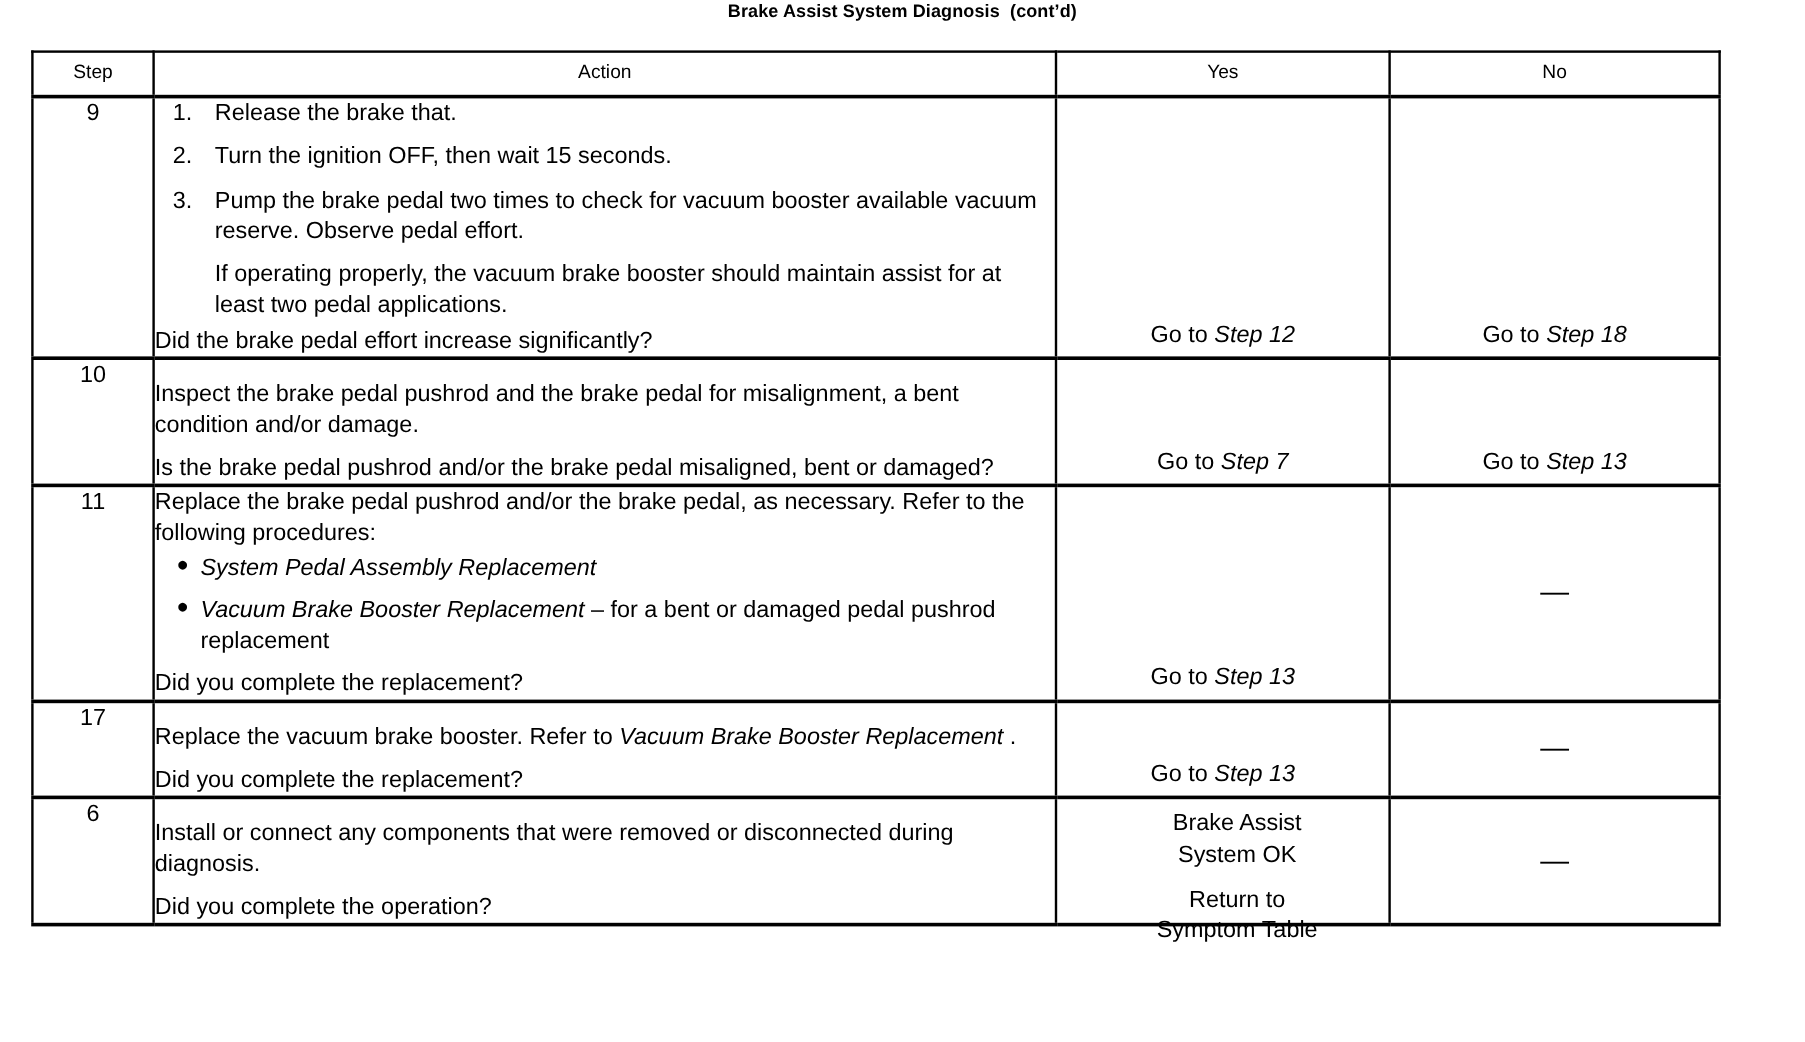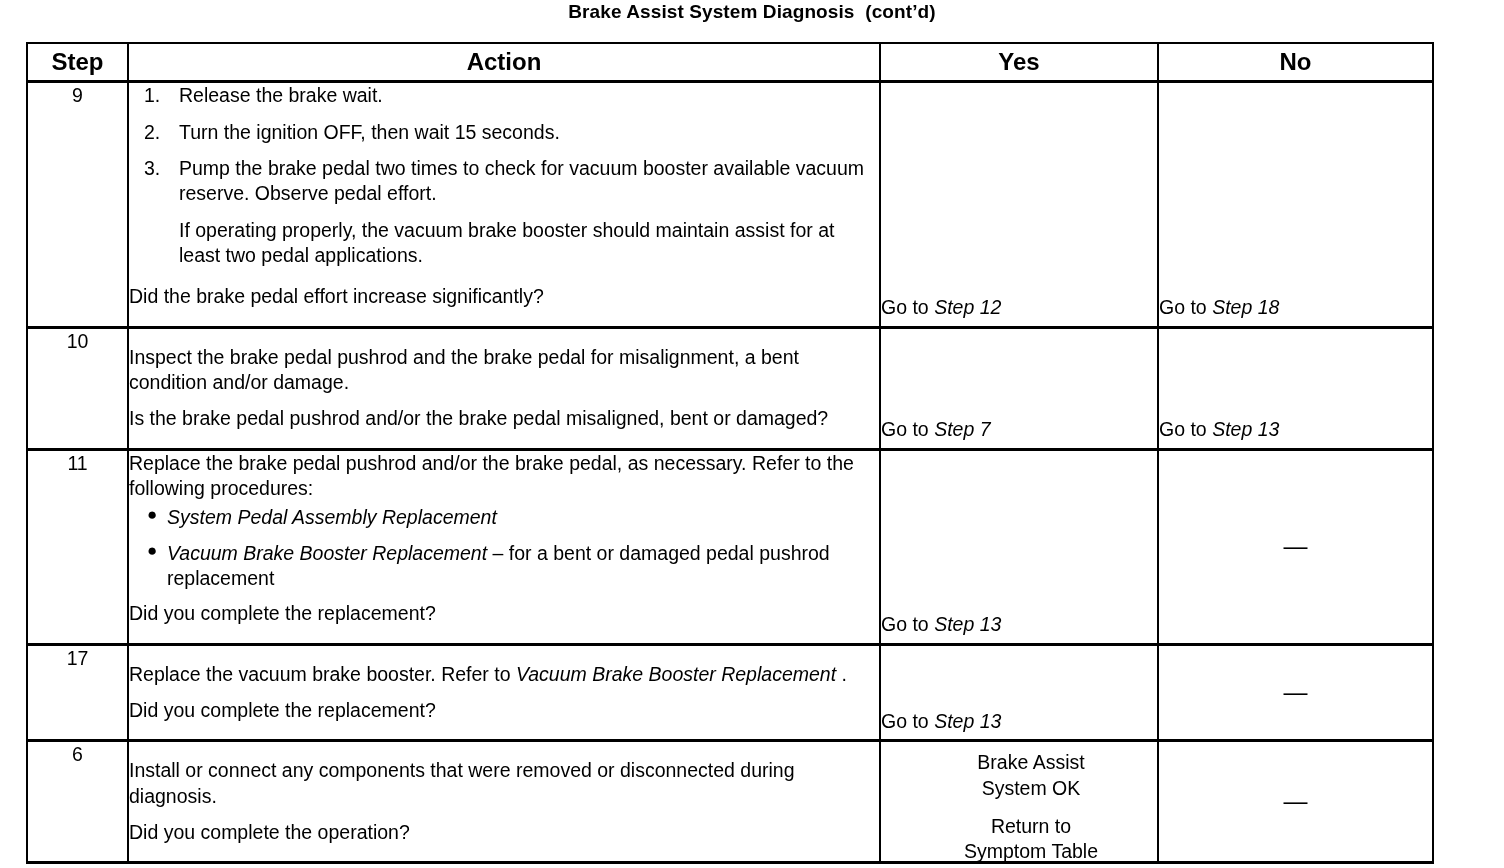--- a/index.html
+++ b/index.html
@@ -21,21 +21,21 @@
     overflow: hidden;
   }
 
   
   .doc-title {
     position: absolute;
     left: 0;
     top: 1px;
     width: 1504px;
     text-align: center;
-    font-size: 19px;
+    font-size: 15px;
     font-weight: bold;
     letter-spacing: 0.1px;
     white-space: pre;
   }
 
   
   .diag-table {
     position: absolute;
     left: 26px;
     top: 42px;
@@ -46,22 +46,22 @@
   .diag-table td, .diag-table th {
     border: 2px solid #000;
     padding: 0;
     vertical-align: top;
     font-size: 19.5px;
     line-height: 1.30;
   }
   .diag-table thead th {
     border-bottom-width: 3px;
     text-align: center;
-    font-weight: bold;
-    font-size: 24px;
+    font-weight: normal;
+    font-size: 16px;
     height: 30px;
     vertical-align: middle;
     padding: 2px 0 3px 0;
   }
   .diag-table tbody > tr > td {
     border-top-width: 3px;
     border-bottom-width: 3px;
   }
 
   
@@ -85,41 +85,41 @@
     text-align: center;
     vertical-align: top;
     position: relative;
     padding: 0;
   }
 
   
   .para {
     margin: 0 0 3px 0;
   }
-  .para.tight { margin-bottom: 16px; }
+  .para.tight { margin-bottom: 0; }
   .para-gap { margin-bottom: 11px; margin-top: 16px; }
 
   
   .numlist {
     margin: 0;
     padding: 0;
     list-style: none;
   }
   .numlist > li {
     position: relative;
     padding-left: 50px;
     margin-bottom: 11px;
   }
   .numlist > li .num {
     position: absolute;
     left: 15px;
     top: 0;
   }
   .sub-para {
-    margin: 0 0 16px 50px;
+    margin: 0 0 5px 50px;
   }
 
   
   .bullets {
     margin: 4px 0 3px 0;
     padding: 0;
     list-style: none;
   }
   .bullets > li {
     position: relative;
@@ -133,21 +133,21 @@
     font-size: 17px;
   }
   .ital { font-style: italic; }
 
   
   .ans-bottom {
     position: absolute;
     left: 0;
     right: 0;
     bottom: 5px;
-    text-align: left;
+    text-align: center;
   }
   .ans-mid {
     position: absolute;
     left: 0;
     right: 0;
     top: 50%;
     transform: translateY(-50%);
     text-align: center;
     font-size: 22px;
   }
@@ -190,21 +190,21 @@
       </tr>
     </thead>
     <tbody>
 
       <tr>
         <td class="cell-step">9</td>
         <td class="cell-action">
           <ol class="numlist">
             <li>
               <span class="num">1.</span>
-              <span>Release the brake wait.</span>
+              <span>Release the brake that.</span>
             </li>
             <li>
               <span class="num">2.</span>
               <span>Turn the ignition OFF, then wait 15 seconds.</span>
             </li>
             <li>
               <span class="num">3.</span>
               <span>Pump the brake pedal two times to check for vacuum booster available vacuum reserve. Observe pedal effort.</span>
             </li>
           </ol>

